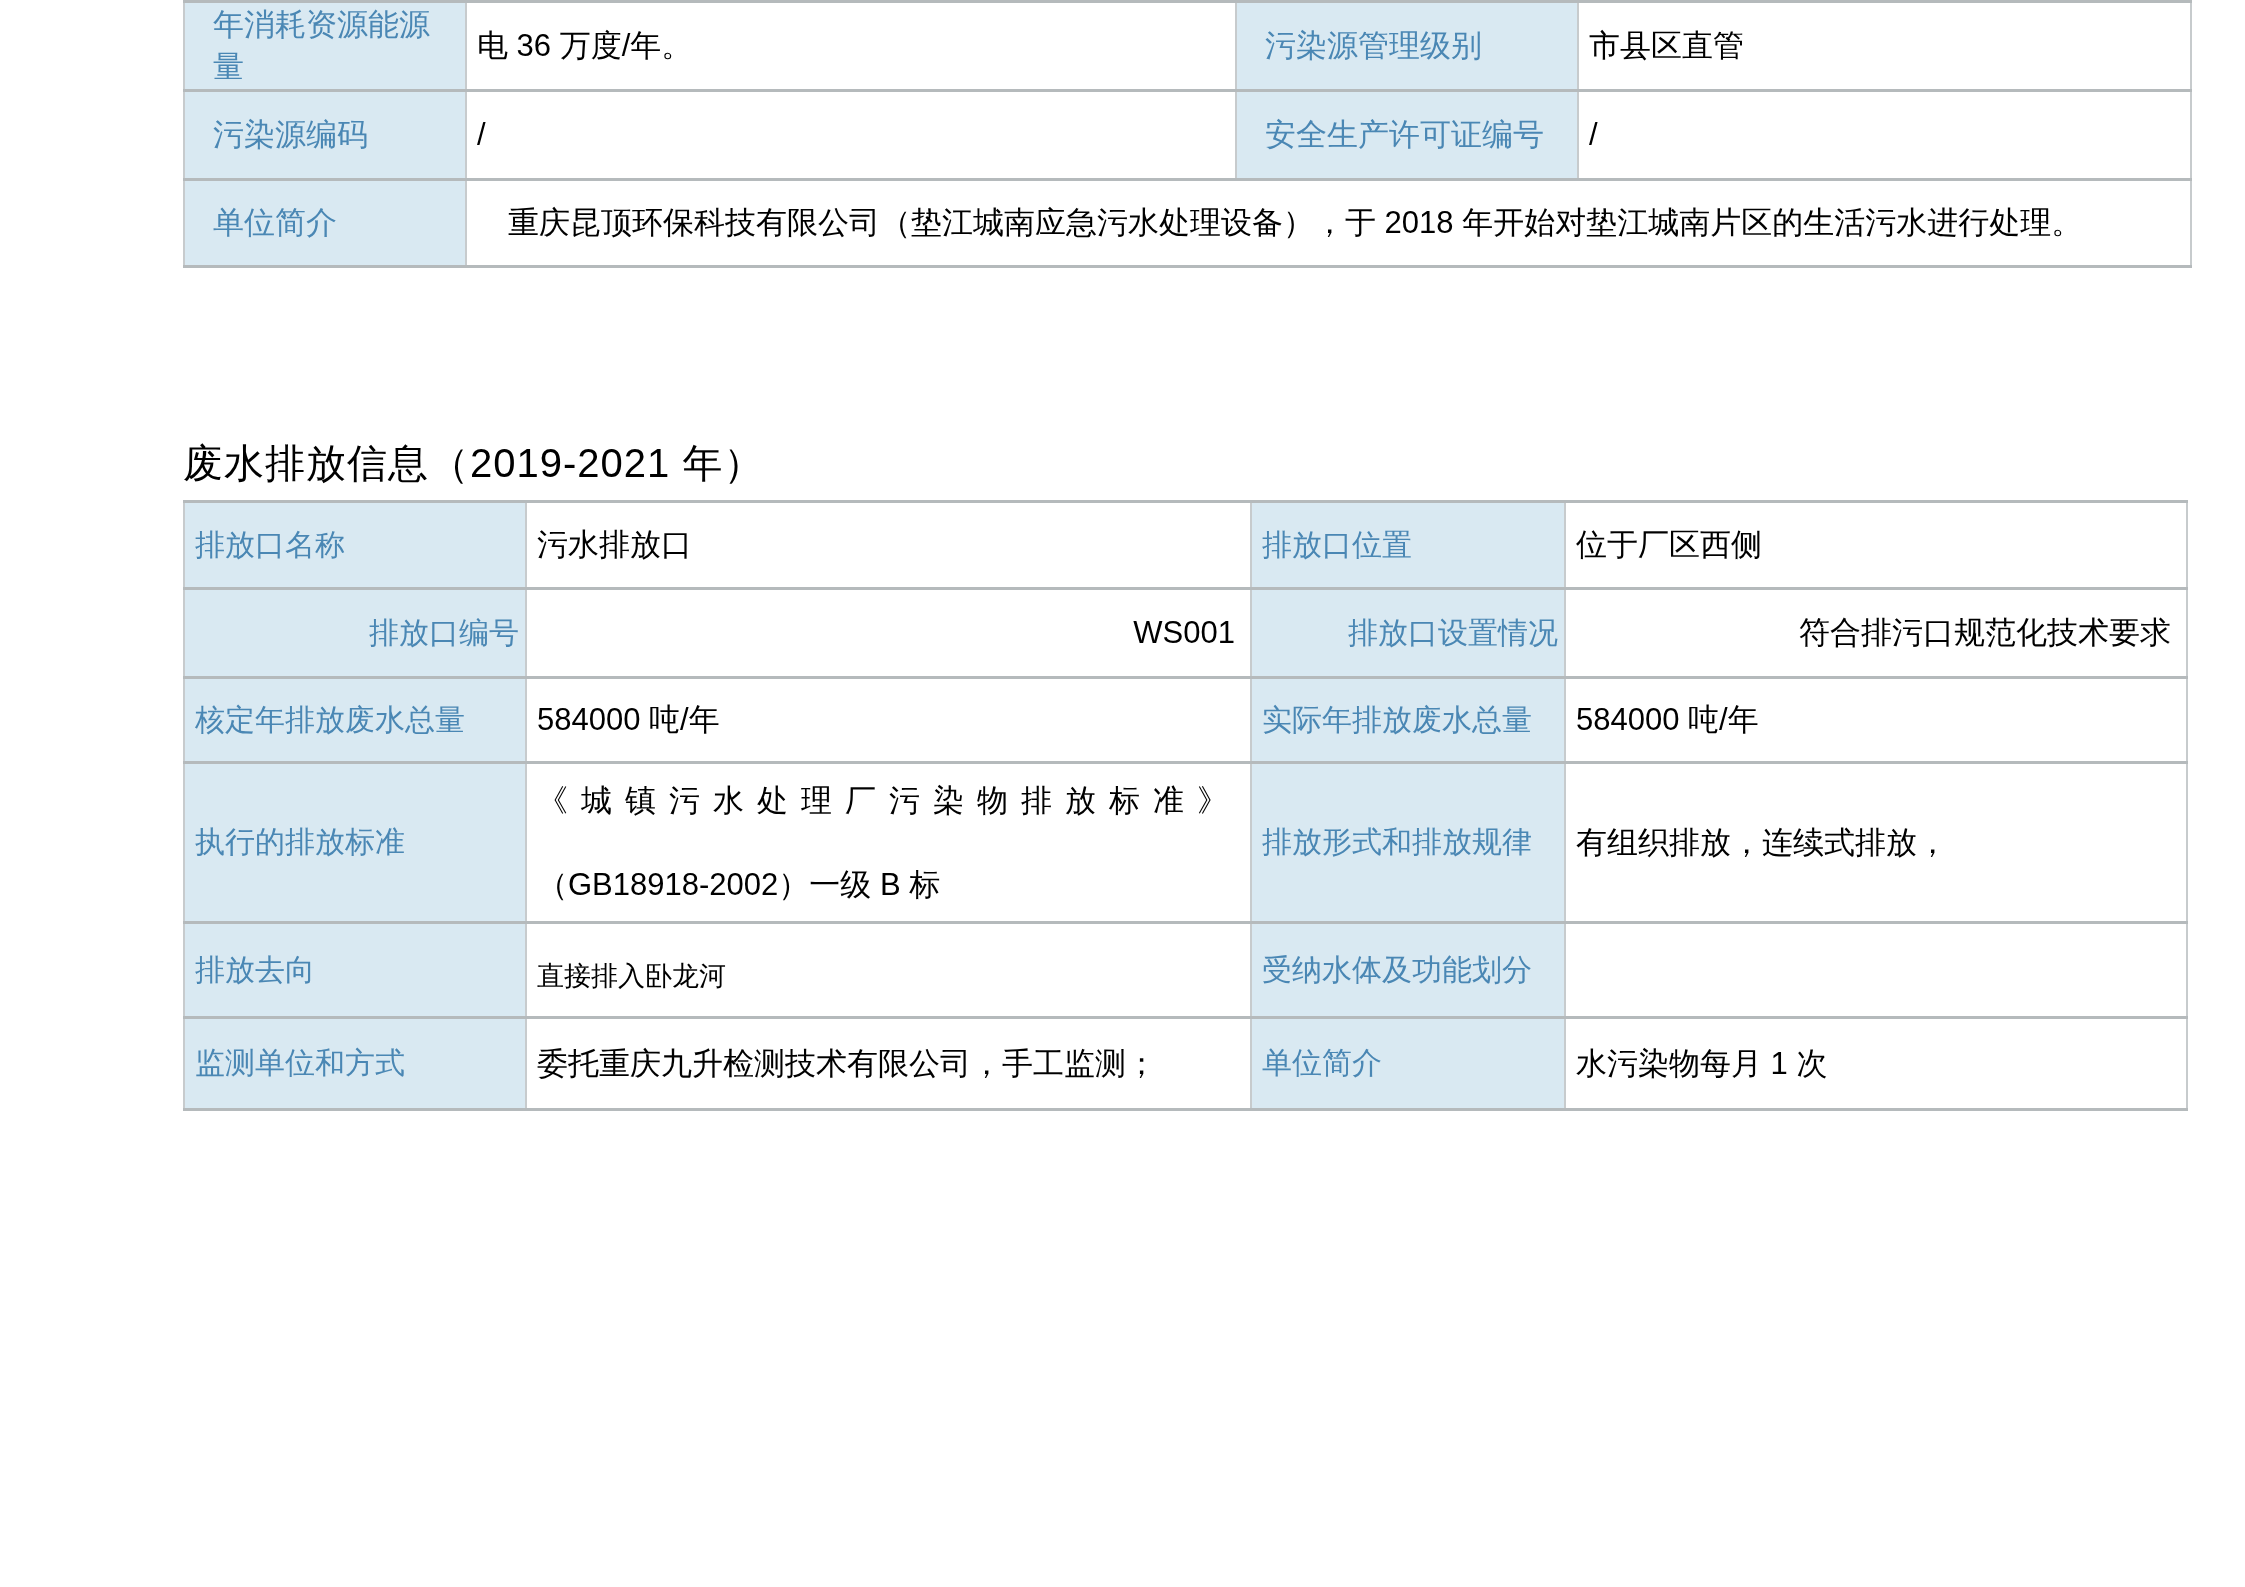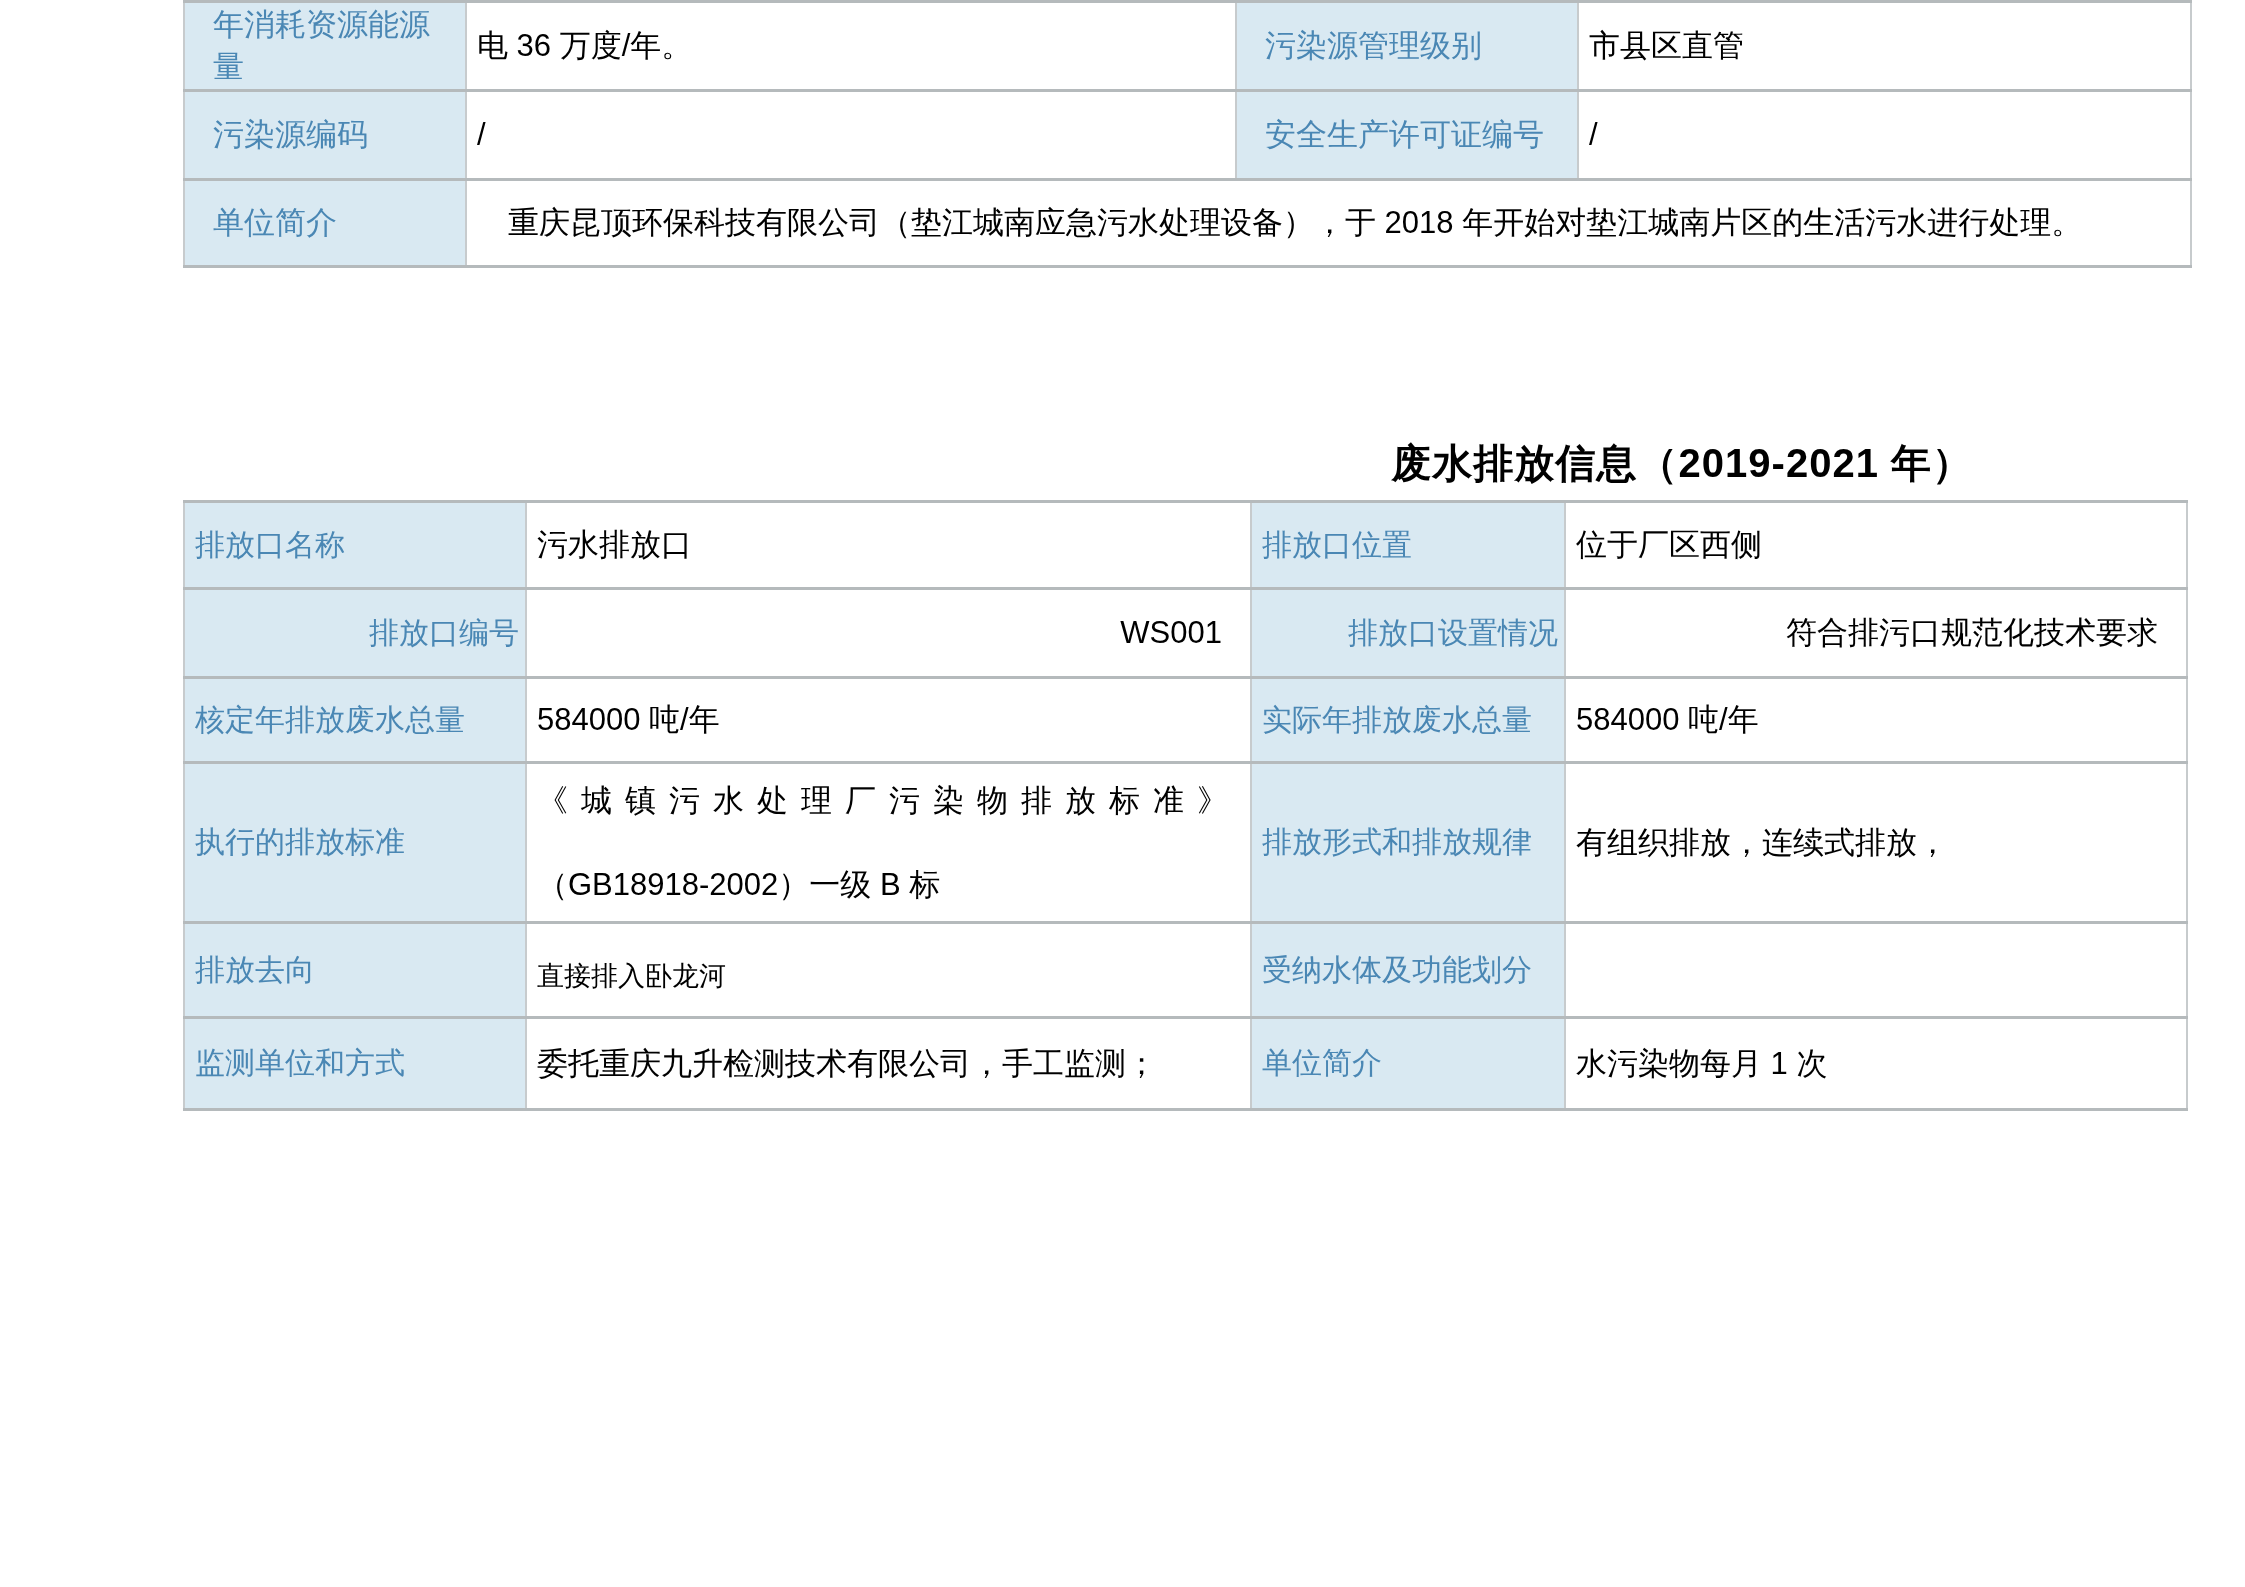--- a/index.html
+++ b/index.html
@@ -40,21 +40,21 @@
     padding-left: 10px;
     padding-right: 6px;
   }
   table.t1 td.label { padding-left: 28px; font-size: 31px; }
 
   td.value {
     background: #ffffff;
     color: #000000;
     font-size: 31px;
     padding-left: 10px;
-    padding-right: 28px;
+    padding-right: 15px;
   }
 
   
   .t1 tr.r0 td, .t1 tr.r1 td { height: 84px; }
   .t1 tr.r2 td { height: 82px; }
   .t2 tr.r0 td { height: 82px; }
   .t2 tr.r1 td { height: 84px; text-align: right; }
   .t2 tr.r2 td { height: 80px; }
   .t2 tr.r3 td { height: 155px; }
   .t2 tr.r4 td { height: 79px; }
@@ -68,25 +68,25 @@
   td.value.serif {
     font-family: "Liberation Serif", "DejaVu Serif", serif;
     font-size: 27px;
     padding-top: 12px;
   }
 
   .section-title {
     margin-left: 183px;
     margin-top: 168px;
     width: 1790px;
-    text-align: right;
+    text-align: left;
     font-size: 40px;
     line-height: 54px;
     color: #000000;
-    font-weight: 700;
+    font-weight: 400;
     letter-spacing: 1px;
   }
 </style>
 </head>
 <body>
 
 <div class="page">
 
   <table class="info t1">
     <colgroup>

